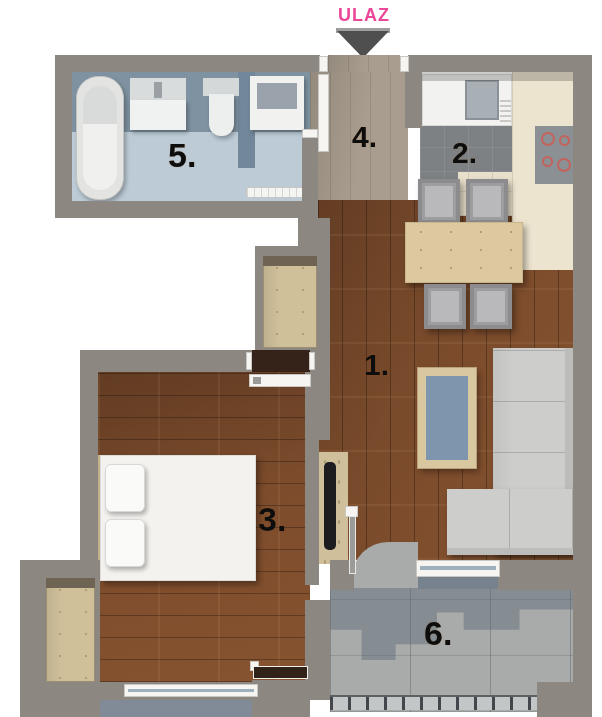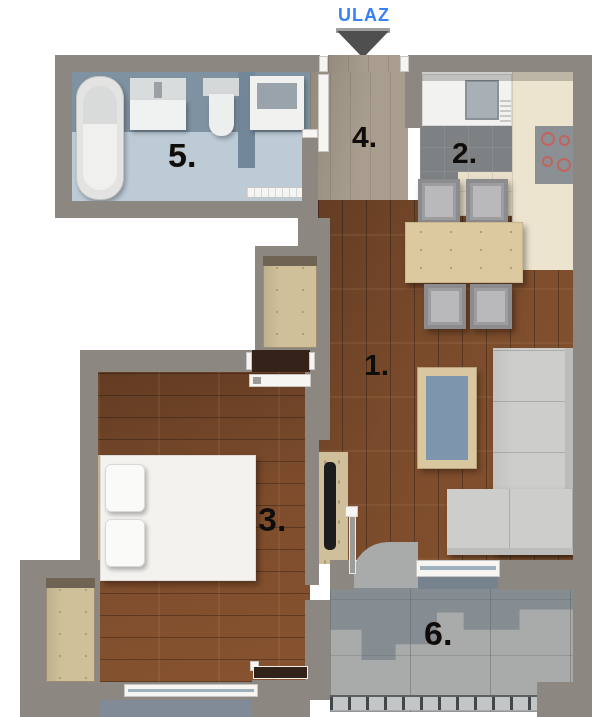--- a/index.html
+++ b/index.html
@@ -61,21 +61,21 @@
   .terr-shadow{background:rgba(88,101,117,.45);
         clip-path:polygon(0 0,100% 0,100% 30%,78% 30%,78% 58%,55% 58%,55% 34%,44% 34%,44% 78%,27% 78%,27% 100%,13% 100%,13% 58%,0 58%);}
   .arrow-down{width:0;height:0;border-left:26px solid transparent;border-right:26px solid transparent;
         border-top:27px solid #4f4f4f;}
 </style>
 </head>
 <body>
 
 <div id="plan">
 
-  <div class="abs" style="left:319px;top:5px;width:90px;text-align:center;font-size:18px;font-weight:bold;letter-spacing:1px;color:#3b82f6;">ULAZ</div>
+  <div class="abs" style="left:319px;top:5px;width:90px;text-align:center;font-size:18px;font-weight:bold;letter-spacing:1px;color:#ec4899;">ULAZ</div>
   <div class="abs" style="left:336px;top:28px;width:54px;height:5px;background:#9e9e9e;"></div>
   <div class="abs arrow-down" style="left:337px;top:31px;"></div>
 
   <div class="abs hallwood" style="left:328px;top:55px;width:72px;height:18px;"></div>
   <div class="abs hallwood" style="left:310px;top:72px;width:98px;height:131px;"></div>
   <div class="abs wood" style="left:318px;top:200px;width:255px;height:360px;"></div>
   <div class="abs wood-h" style="left:98px;top:372px;width:212px;height:310px;"></div>
 
   <div class="abs bathfloor" style="left:72px;top:72px;width:238px;height:129px;"></div>
   <div class="abs bathtile" style="left:72px;top:72px;width:238px;height:60px;"></div>

